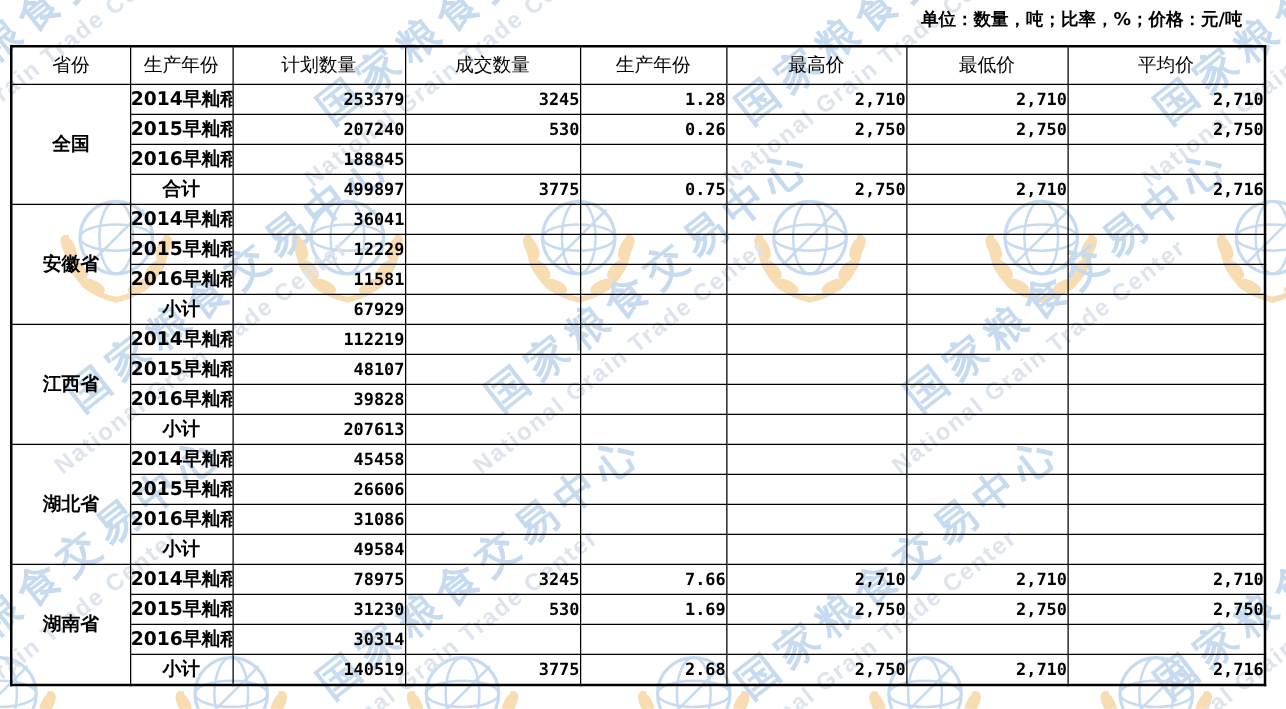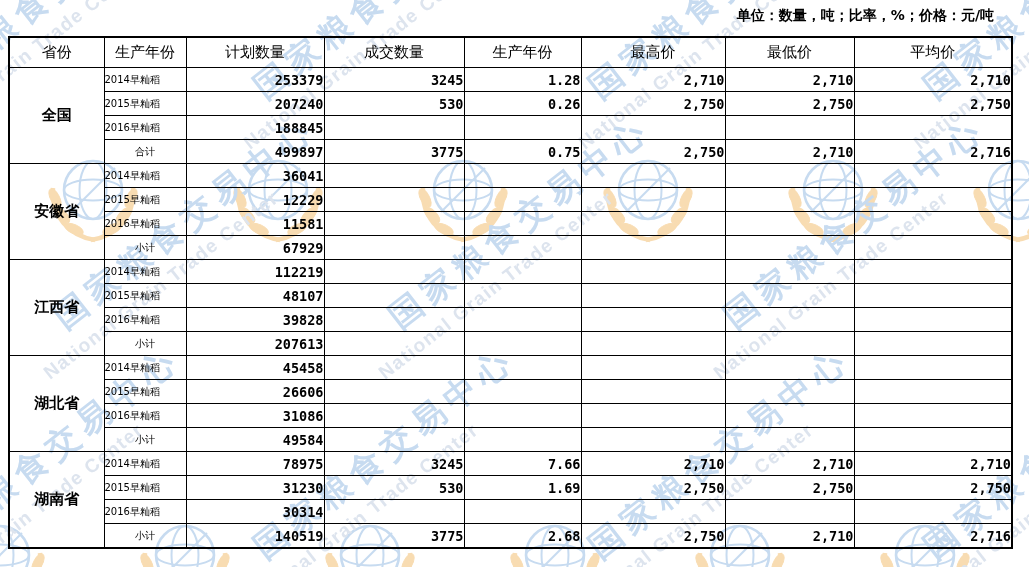--- a/index.html
+++ b/index.html
@@ -52,21 +52,21 @@
     height:29px;
     font-size:15px;font-weight:400;
     text-align:center;vertical-align:middle;
   }
   table.report tbody td{height:23px;vertical-align:middle;}
   td.prov{
     text-align:center;font-size:15px;font-weight:700;
   }
   td.year{
     text-align:left;padding-left:2px;
-    font-size:10px;font-weight:400;
+    font-size:15px;font-weight:700;
   }
   td.year.sub{text-align:center;padding-left:0;}
   td.num{
     text-align:right;padding-right:4px;
     font-family:"DejaVu Sans Mono",monospace;
     font-size:13.5px;font-weight:700;
   }
 </style>
 </head>
 <body>

